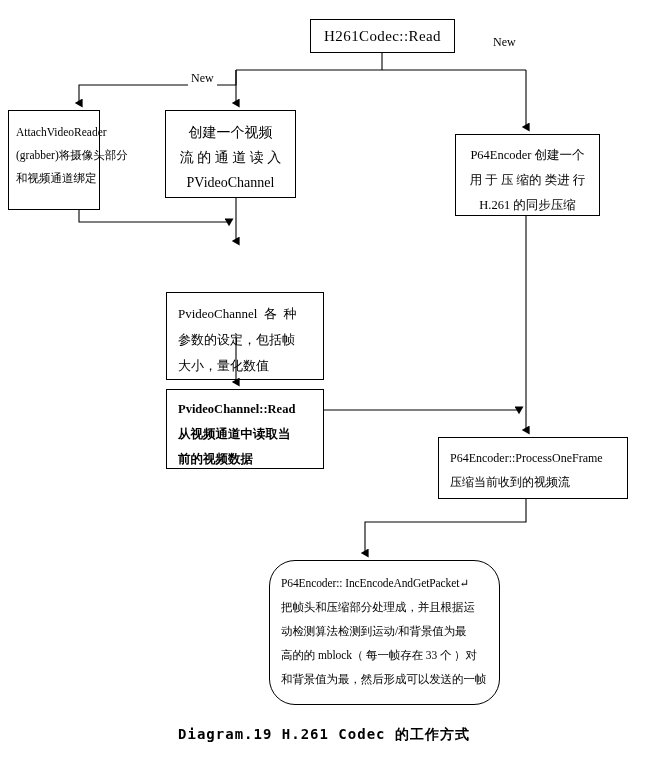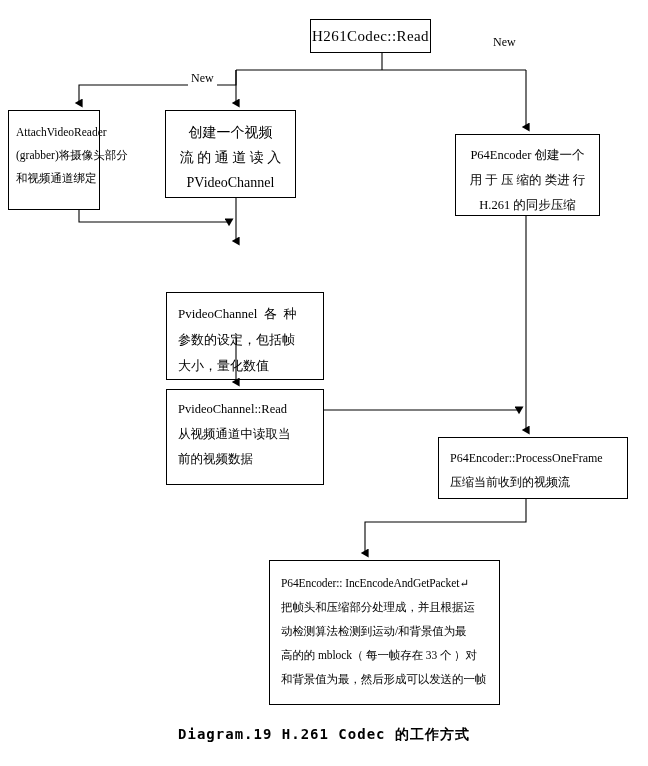--- a/index.html
+++ b/index.html
@@ -37,21 +37,21 @@
     flex-direction: column;
     justify-content: center;
   }
   .node .line {
     display: block;
     white-space: pre;
     font-family: "Liberation Serif", "DejaVu Serif", serif;
   }
   
   #node-top {
-    left: 310px; top: 19px; width: 121px; height: 34px;
+    left: 310px; top: 19px; width: 145px; height: 34px;
   }
   #node-top .line {
     font-size: 15px;
     line-height: 32px;
     text-align: center;
     letter-spacing: 0.4px;
   }
   
   #node-attach {
     left: 8px; top: 110px; width: 92px; height: 100px;
@@ -90,23 +90,24 @@
     justify-content: flex-start;
     margin-top: 44px;
   }
   #node-params .line {
     font-size: 13px;
     line-height: 26px;
     text-align: left;
   }
   
   #node-read {
-    left: 166px; top: 389px; width: 158px; height: 96px;
+    left: 166px; top: 389px; width: 158px; height: 80px;
     padding: 7px 11px 0 11px;
     justify-content: flex-start;
+    font-weight: bold;
   }
   #node-read .line {
     font-size: 12.5px;
     line-height: 25px;
     text-align: left;
   }
   
   #node-process {
     left: 438px; top: 437px; width: 190px; height: 62px;
     padding: 8px 11px 0 11px;
@@ -115,20 +116,21 @@
   #node-process .line {
     font-size: 12px;
     line-height: 24px;
     text-align: left;
   }
   
   #node-inc {
     left: 269px; top: 560px; width: 231px; height: 145px;
     padding: 10px 11px 0 11px;
     justify-content: flex-start;
+    border-radius: 26px;
   }
   #node-inc .line {
     font-size: 11.5px;
     line-height: 24px;
     text-align: left;
     letter-spacing: -0.1px;
   }
   .edge-label {
     position: absolute;
     font-family: "Liberation Serif", "DejaVu Serif", serif;

